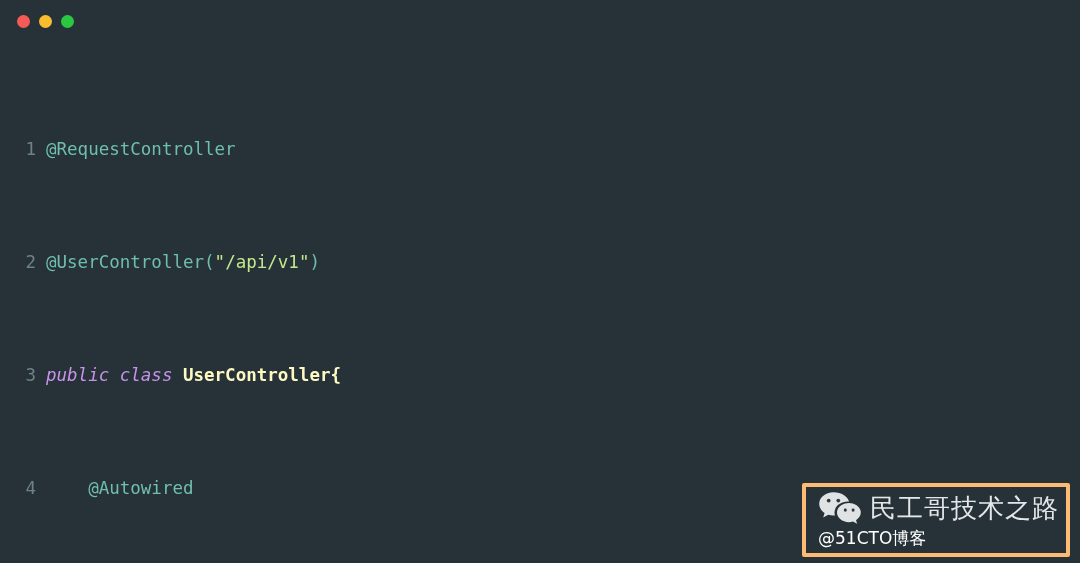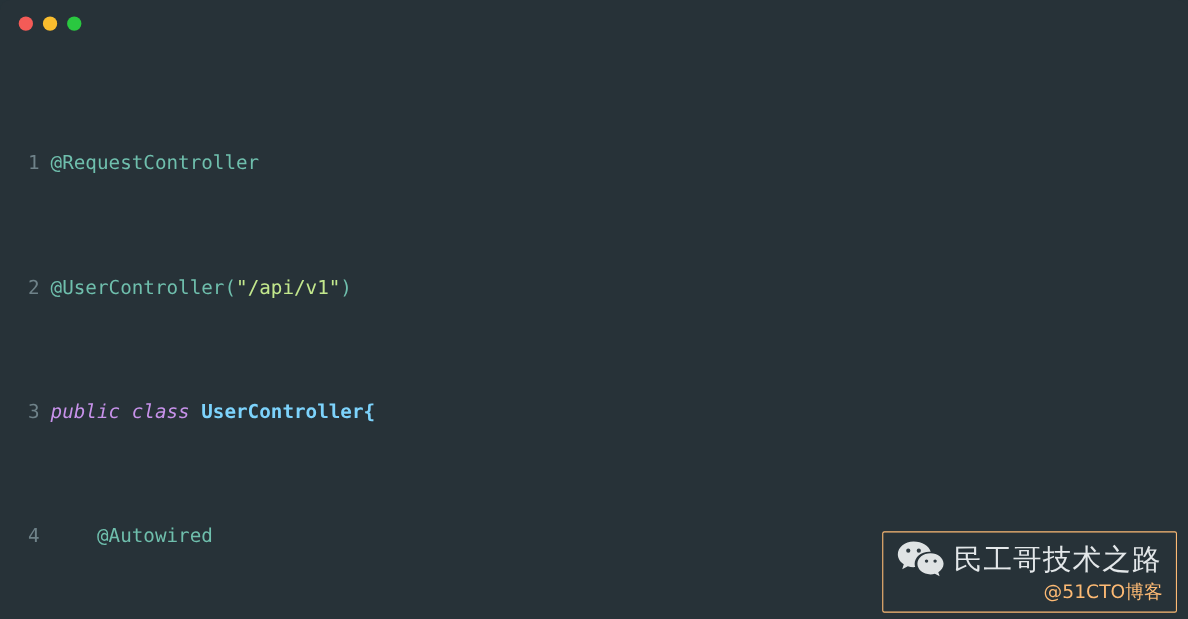--- a/index.html
+++ b/index.html
@@ -70,31 +70,31 @@
   .src {
     color: #a8d4cf;
     flex: 1;
     white-space: pre;
   }
 
   
   .kw      { color: #c792ea; font-style: italic; }        
   .ann     { color: #6fbfad; }        
   .str     { color: #c3e88d; }        
-  .wht     { color: #7dd3fc; }
+  .wht     { color: #fef9c3; }
   .bold    { font-weight: bold; }
 
   
   #watermark {
     position: absolute;
     right: 10px;
     bottom: 6px;
     width: 268px;
     height: 74px;
-    border: 1px solid #fdba74;
+    border: 4px solid #fdba74;
     border-radius: 2px;
     box-sizing: border-box;
     display: flex;
     flex-direction: column;
     justify-content: center;
     padding: 2px 10px 2px 12px;
   }
   #wm-main {
     display: flex;
     align-items: center;
@@ -102,24 +102,23 @@
   }
   #wm-logo { flex: 0 0 auto; display:block; }
   #wm-title {
     font-family: "DejaVu Sans", sans-serif;
     font-size: 26px;
     color: #e3e7e9;
     letter-spacing: 1px;
     white-space: nowrap;
   }
   #wm-sub {
-    text-align: right;
     font-family: "DejaVu Sans", sans-serif;
     font-size: 17px;
-    color: #fdba74;
+    color: #ffffff;
     margin-top: 1px;
     padding-right: 2px;
     white-space: nowrap;
   }
 </style>
 </head>
 <body>
 
 <div id="window">
 

